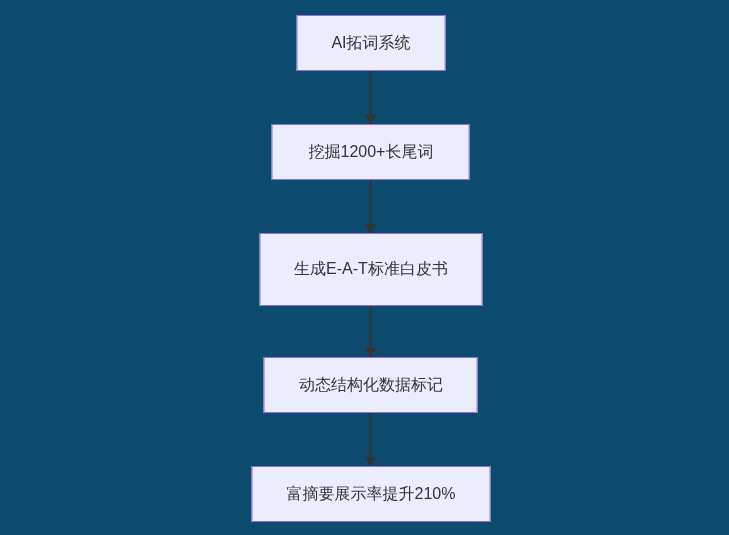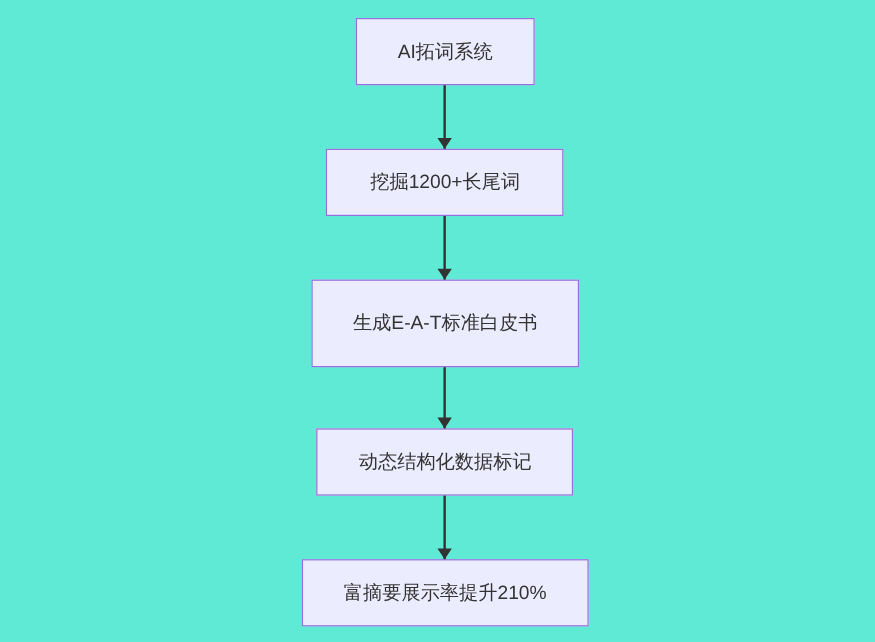--- a/index.html
+++ b/index.html
@@ -6,21 +6,21 @@
   html, body { width: 729px; height: 535px; }
   body {
     font-family: "Liberation Sans", "DejaVu Sans", sans-serif;
     background: #f8f8f8;
     overflow: hidden;
   }
   .canvas {
     position: relative;
     width: 729px;
     height: 535px;
-    background: #5eead4;
+    background: #0c4a6e;
   }
   .flow-column {
     position: absolute;
     left: 371px;
     top: 15px;
     transform: translateX(-50%);
     display: flex;
     flex-direction: column;
     align-items: center;
   }

